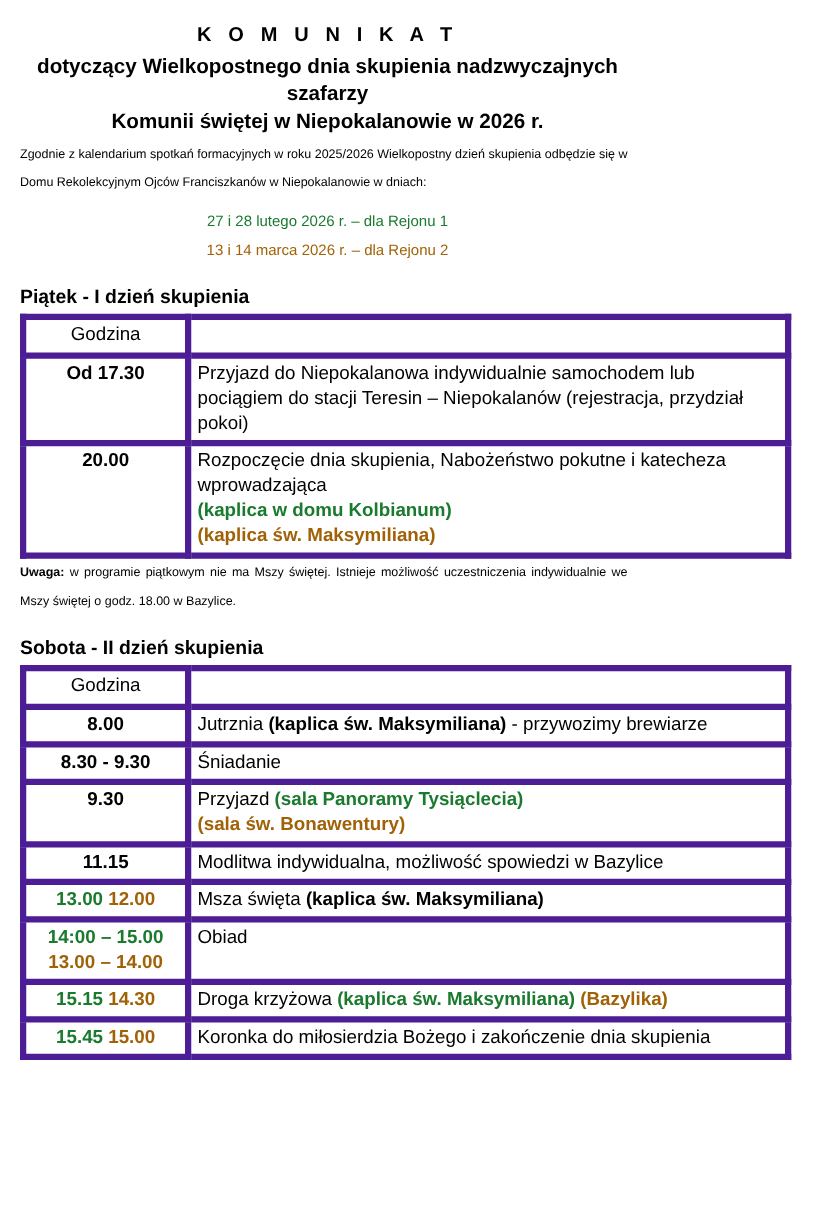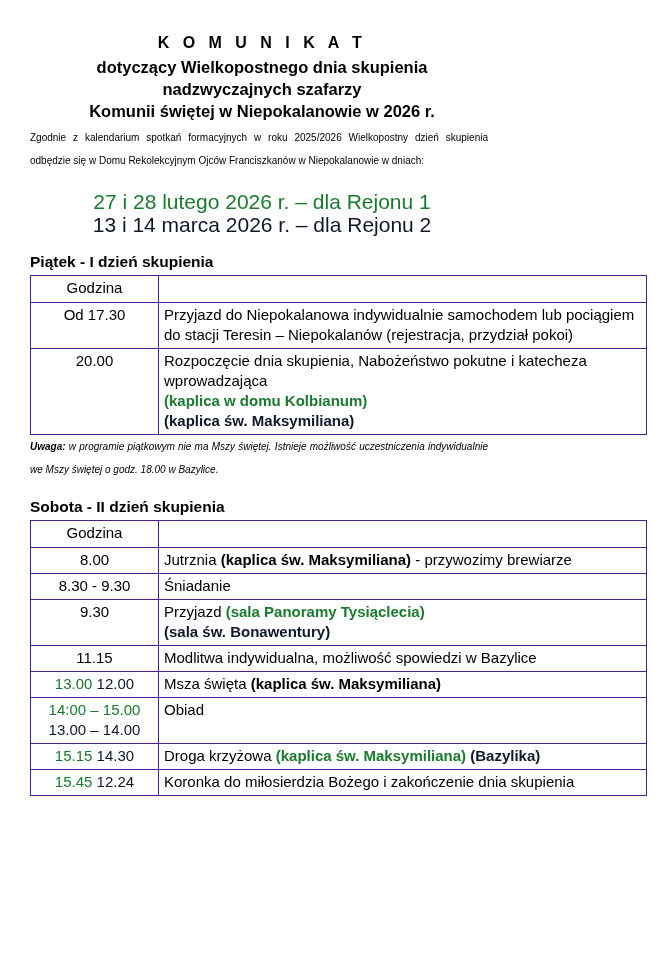--- a/index.html
+++ b/index.html
@@ -12,21 +12,21 @@
     width: 661px;
     height: 967px;
     font-family: "Liberation Sans", sans-serif;
     color: #000000;
     overflow: hidden;
   }
   .page {
     position: relative;
     width: 532px;
     height: 967px;
-    padding: 14px;
+    padding: 0;
     box-sizing: border-box;
   }
   .inner {
     padding: 18px 24px 0 16px;
   }
 
   
   .title-block {
     text-align: center;
     font-weight: bold;
@@ -53,63 +53,62 @@
     margin: 0;
     text-align: justify;
     text-justify: inter-word;
     padding-right: 6px;
   }
   .intro {
     margin-top: 16px;
   }
   .dates {
     text-align: center;
-    margin-top: 18px;
-    font-size: 21px;
+    margin-top: 8px;
+    font-size: 12px;
     line-height: 23px;
   }
   .green { color: #1a7a2e; }
-  .blue  { color: #0f172a; }
+  .blue  { color: #a16207; }
   b.green, b.blue, .bold { font-weight: bold; }
 
   .lead {
     margin-top: 25px;
     font-size: 15.5px;
     line-height: 22px;
   }
   .day-heading {
     font-weight: bold;
     font-size: 15.5px;
     margin-top: 17px;
     margin-bottom: 4px;
   }
   .note {
     margin-top: 3px;
     font-size: 15.5px;
     line-height: 22px;
-    font-style: italic;
   }
 
   
   table.schedule {
     border-collapse: collapse;
     width: 617px;
     table-layout: fixed;
     font-size: 15px;
   }
   table.schedule td {
-    border: 1px solid #4c1d95;
+    border: 5px solid #4c1d95;
     padding: 2px 5px 3px 5px;
     vertical-align: top;
     line-height: 20px;
   }
   table.schedule td.time {
     width: 123px;
     text-align: center;
-    font-weight: normal;
+    font-weight: bold;
     white-space: nowrap;
     padding-left: 2px;
     padding-right: 2px;
   }
   table.schedule td.time.header {
     font-weight: normal;
   }
   table.schedule td.desc {
     text-align: left;
   }
@@ -212,20 +211,20 @@
             </td>
           <td class="desc">Obiad</td>
         </tr>
 
         <tr>
           <td class="time"><span class="green">15.15</span> <span class="blue">14.30</span></td>
           <td class="desc"><span>Droga krzyżowa </span><b class="green">(kaplica św. Maksymiliana)</b><span> </span><b class="blue">(Bazylika)</b></td>
         </tr>
 
         <tr>
-          <td class="time"><span class="green">15.45</span> <span class="blue">12.24</span></td>
+          <td class="time"><span class="green">15.45</span> <span class="blue">15.00</span></td>
           <td class="desc">Koronka do miłosierdzia Bożego i zakończenie dnia skupienia</td>
         </tr>
       </tbody>
     </table>
 
   </div>
 </div>
 
 </body></html>

